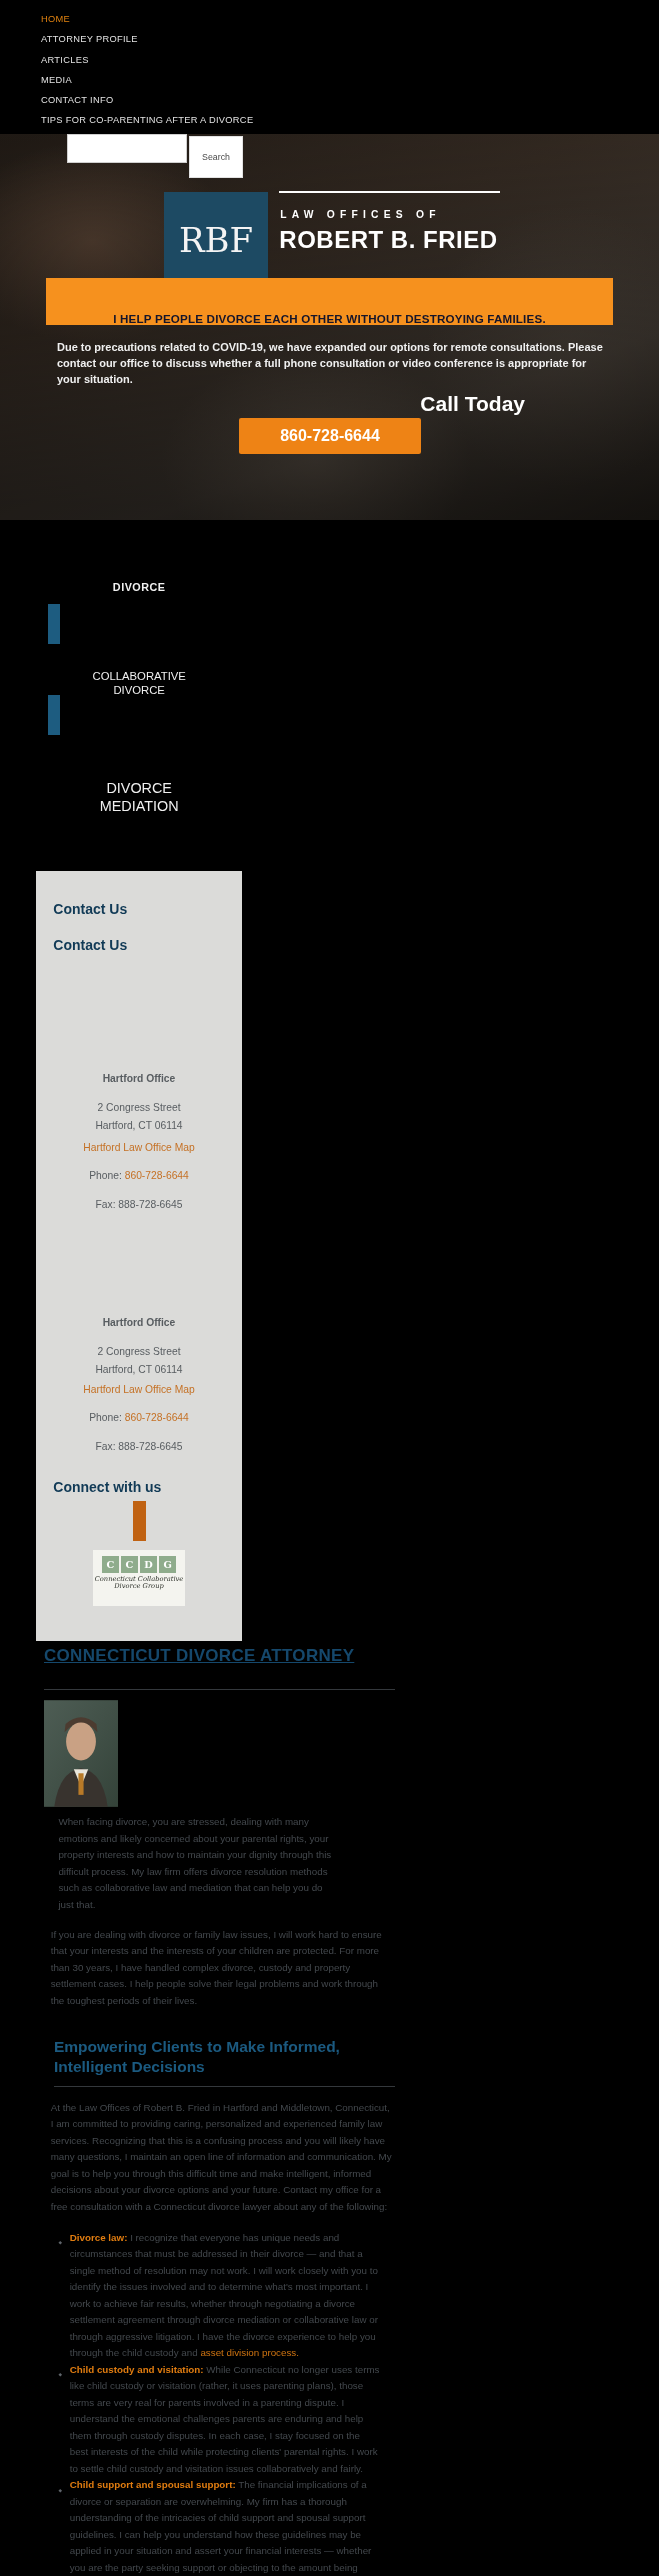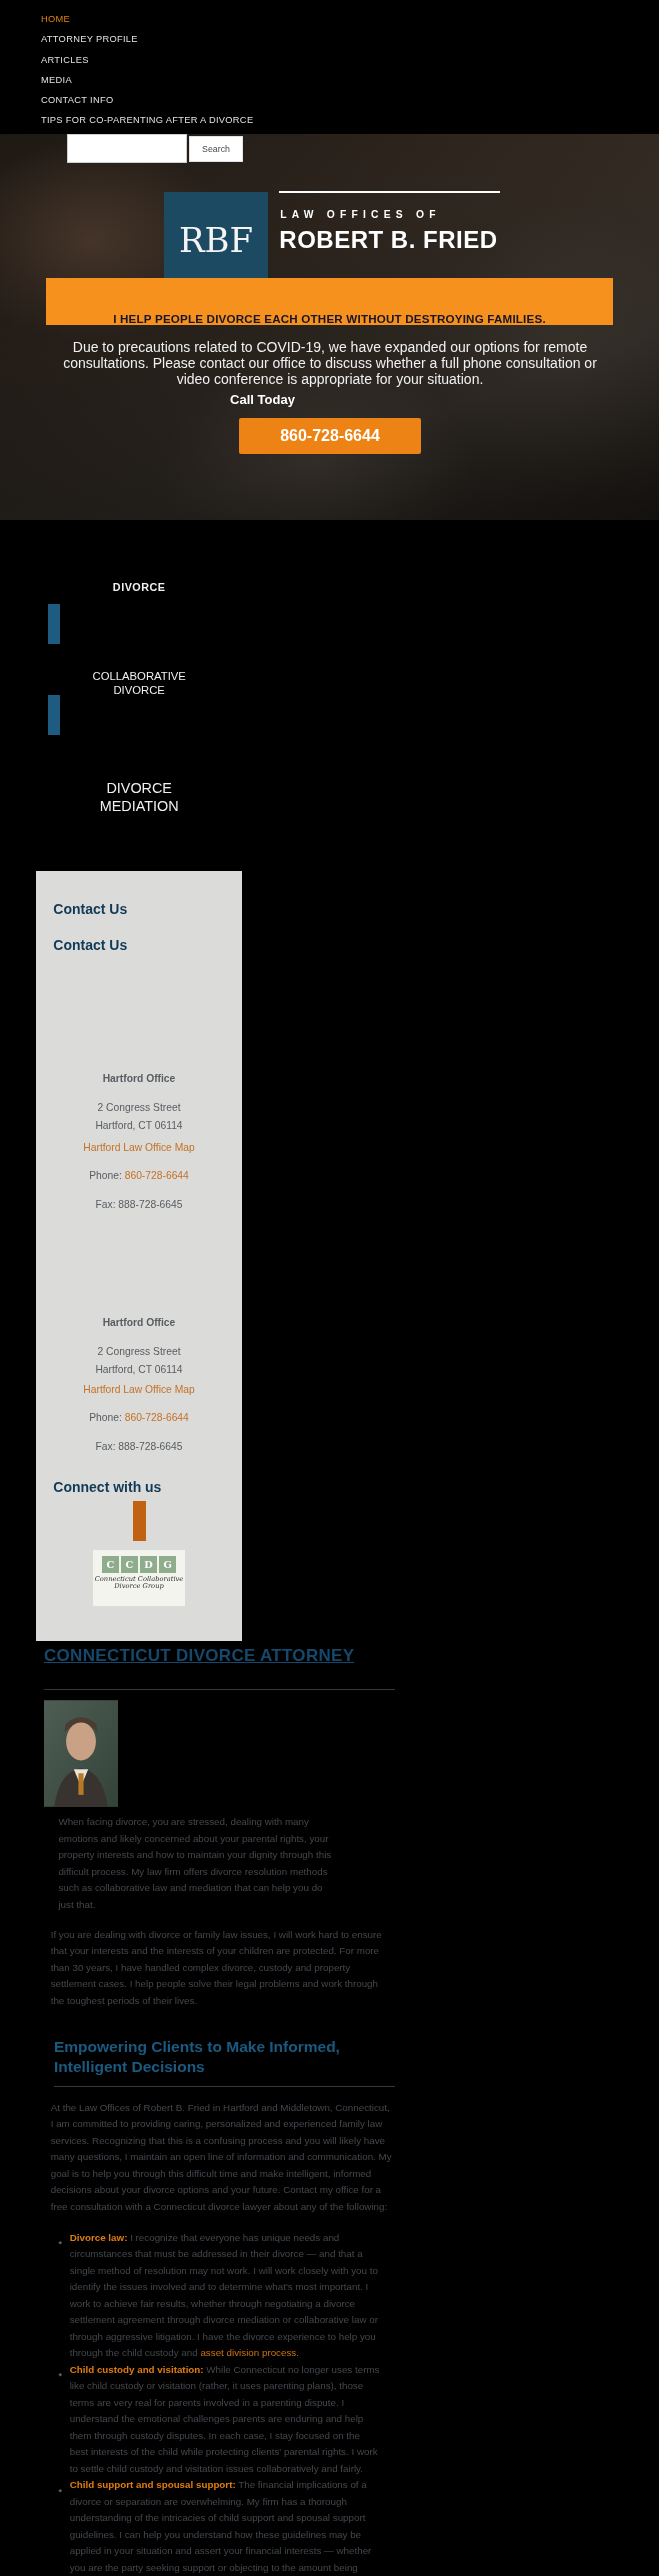--- a/index.html
+++ b/index.html
@@ -14,33 +14,33 @@
   
   .hero{position:absolute;top:134px;left:0;width:659px;height:386px;
     background:
       radial-gradient(ellipse 216px 155px at 14% 28%, rgba(128,96,74,.55), transparent 65%),
       radial-gradient(ellipse 258px 185px at 48% 85%, rgba(150,135,118,.35), transparent 60%),
       radial-gradient(ellipse 216px 216px at 86% 55%, rgba(96,86,76,.45), transparent 65%),
       linear-gradient(160deg,#241d17 0%,#3a2f26 35%,#4a423a 70%,#2b2620 100%);}
   .hero::after{content:"";position:absolute;inset:0;background:linear-gradient(to bottom,rgba(0,0,0,.15),rgba(0,0,0,.55) 96%);}
   .hero>*{z-index:2;}
   .searchinput{position:absolute;top:0;left:67px;width:120px;height:29px;border:0.5px solid #cfcfcf;background:#fff;padding:0 5.2px;font-size:8.8px;}
-  .searchbtn{position:absolute;top:2.1px;left:189px;width:54px;height:26px;background:#fff;border:0.5px solid #e2e2e2;color:#4a4a4a;font-size:8.8px;font-family:"Liberation Sans",sans-serif;}
+  .searchbtn{position:absolute;top:2.1px;left:189px;width:54px;height:42px;background:#fff;border:0.5px solid #e2e2e2;color:#4a4a4a;font-size:8.8px;font-family:"Liberation Sans",sans-serif;}
   .logo{position:absolute;top:58px;left:164px;display:flex;}
   .logosq{width:104px;height:96px;background:#1d4a63;display:flex;align-items:center;justify-content:center;
     font-family:"DejaVu Serif",serif;font-size:34px;color:#f4f4f4;}
   .logotext{position:relative;margin-left:11.3px;width:221px;height:96px;color:#fff;}
   .logorule{position:absolute;left:0;width:221px;height:2.1px;background:#fdfdfd;}
   .logorule.t{top:-1px;} .logorule.b{bottom:1px;}
   .logol1{position:absolute;top:16.5px;left:1px;font-size:10.3px;font-weight:700;letter-spacing:5.2px;}
   .logol2{position:absolute;top:34px;left:0;font-size:24px;font-weight:800;letter-spacing:0.5px;white-space:nowrap;}
   .banner{position:absolute;top:144px;left:46px;width:567px;height:47px;background:#f6911e;display:flex;align-items:flex-end;justify-content:center;}
   .banner span{color:#15152b;font-size:11.6px;font-weight:800;letter-spacing:0.2px;}
-  .covid{position:absolute;top:205px;left:57px;width:546px;margin:0;text-align:center;color:#f0f0f0;font-size:14px;line-height:16px;}
-  .calltoday{position:absolute;top:258px;left:0;width:525px;text-align:center;color:#fff;font-size:13px;font-weight:700;}
+  .covid{position:absolute;top:205px;left:57px;width:546px;margin:0;text-align:left;color:#f0f0f0;font-size:11px;line-height:16px;font-weight:bold;}
+  .calltoday{position:absolute;top:258px;left:0;width:525px;text-align:right;color:#fff;font-size:21px;font-weight:700;}
   .phonebtn{position:absolute;top:284px;left:239px;width:182px;height:36px;background:#ee8315;border-radius:2.1px;
     display:flex;align-items:center;justify-content:center;color:#fff;font-size:16px;font-weight:600;text-decoration:none;}
 
   
   .practicenav{position:absolute;top:520px;left:0;width:278px;height:350px;background:#000;}
   .practicenav a{position:absolute;left:5.2px;width:268px;text-align:center;color:#f0f0f0;text-decoration:none;}
   .pn1{top:61px;font-size:10.8px;font-weight:700;letter-spacing:0.5px;}
   .pn2{top:149px;font-size:11.3px;line-height:14.4px;}
   .pn2 span{display:block;max-width:129px;margin:0 auto;}
   .pn3{top:259px;font-size:14.4px;line-height:18px;}

